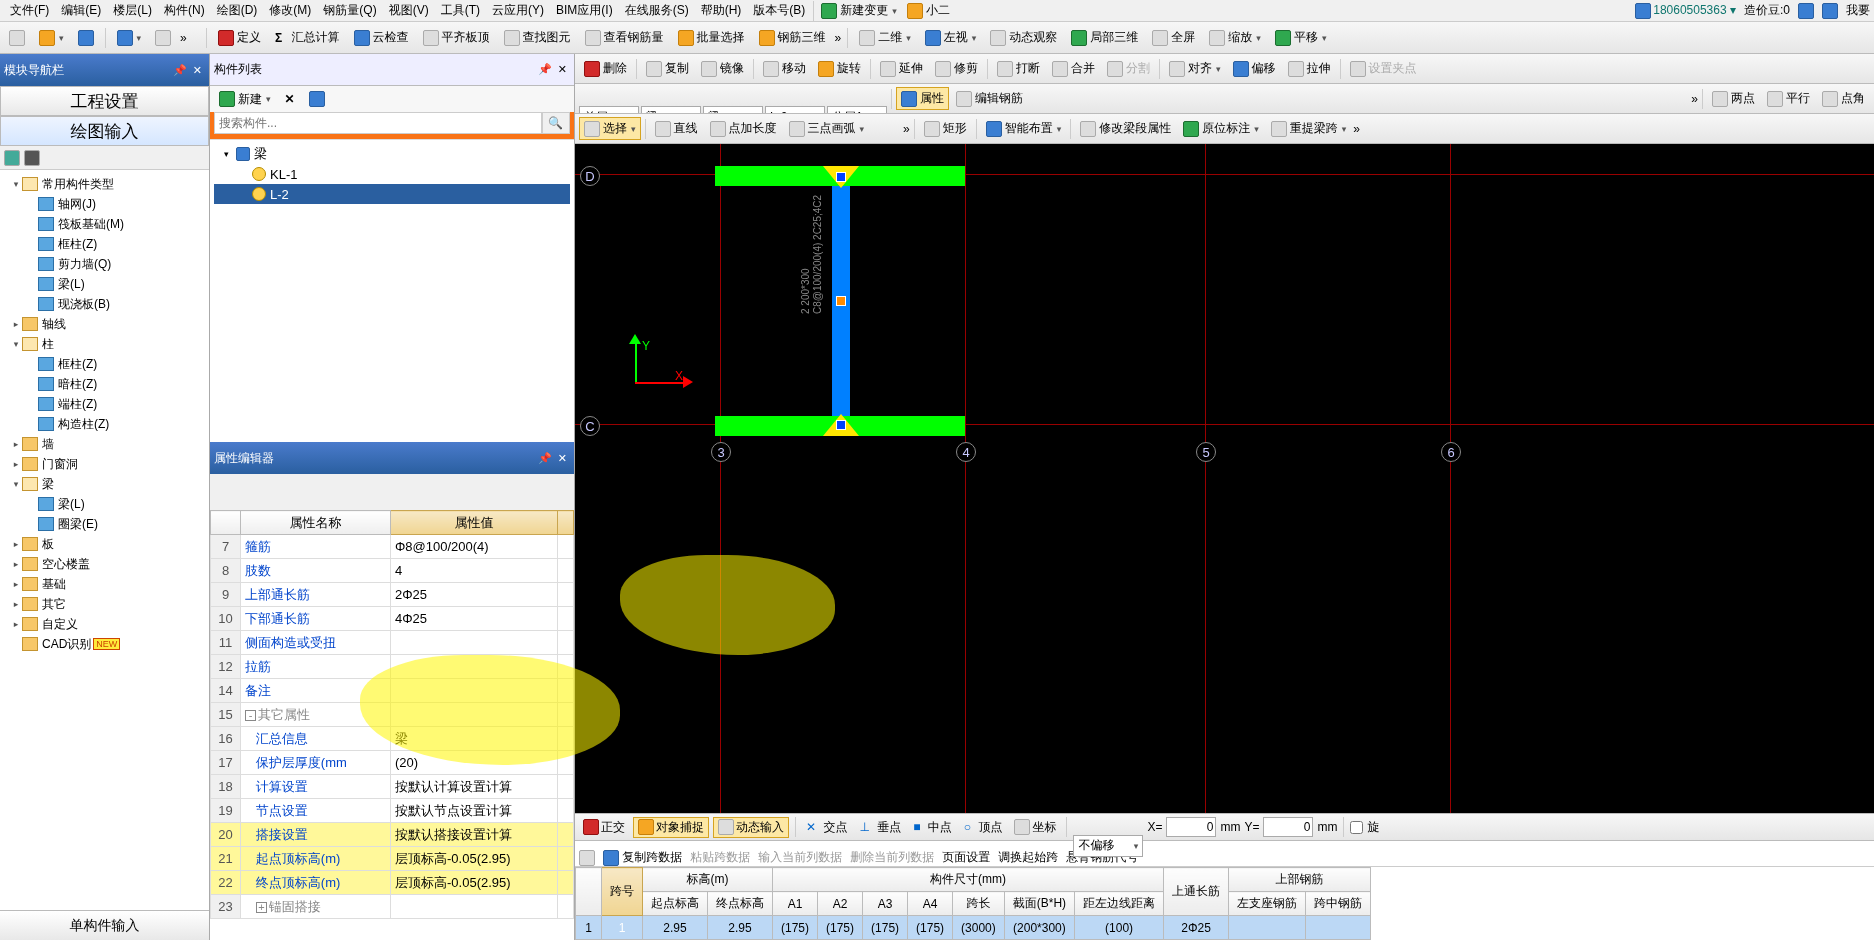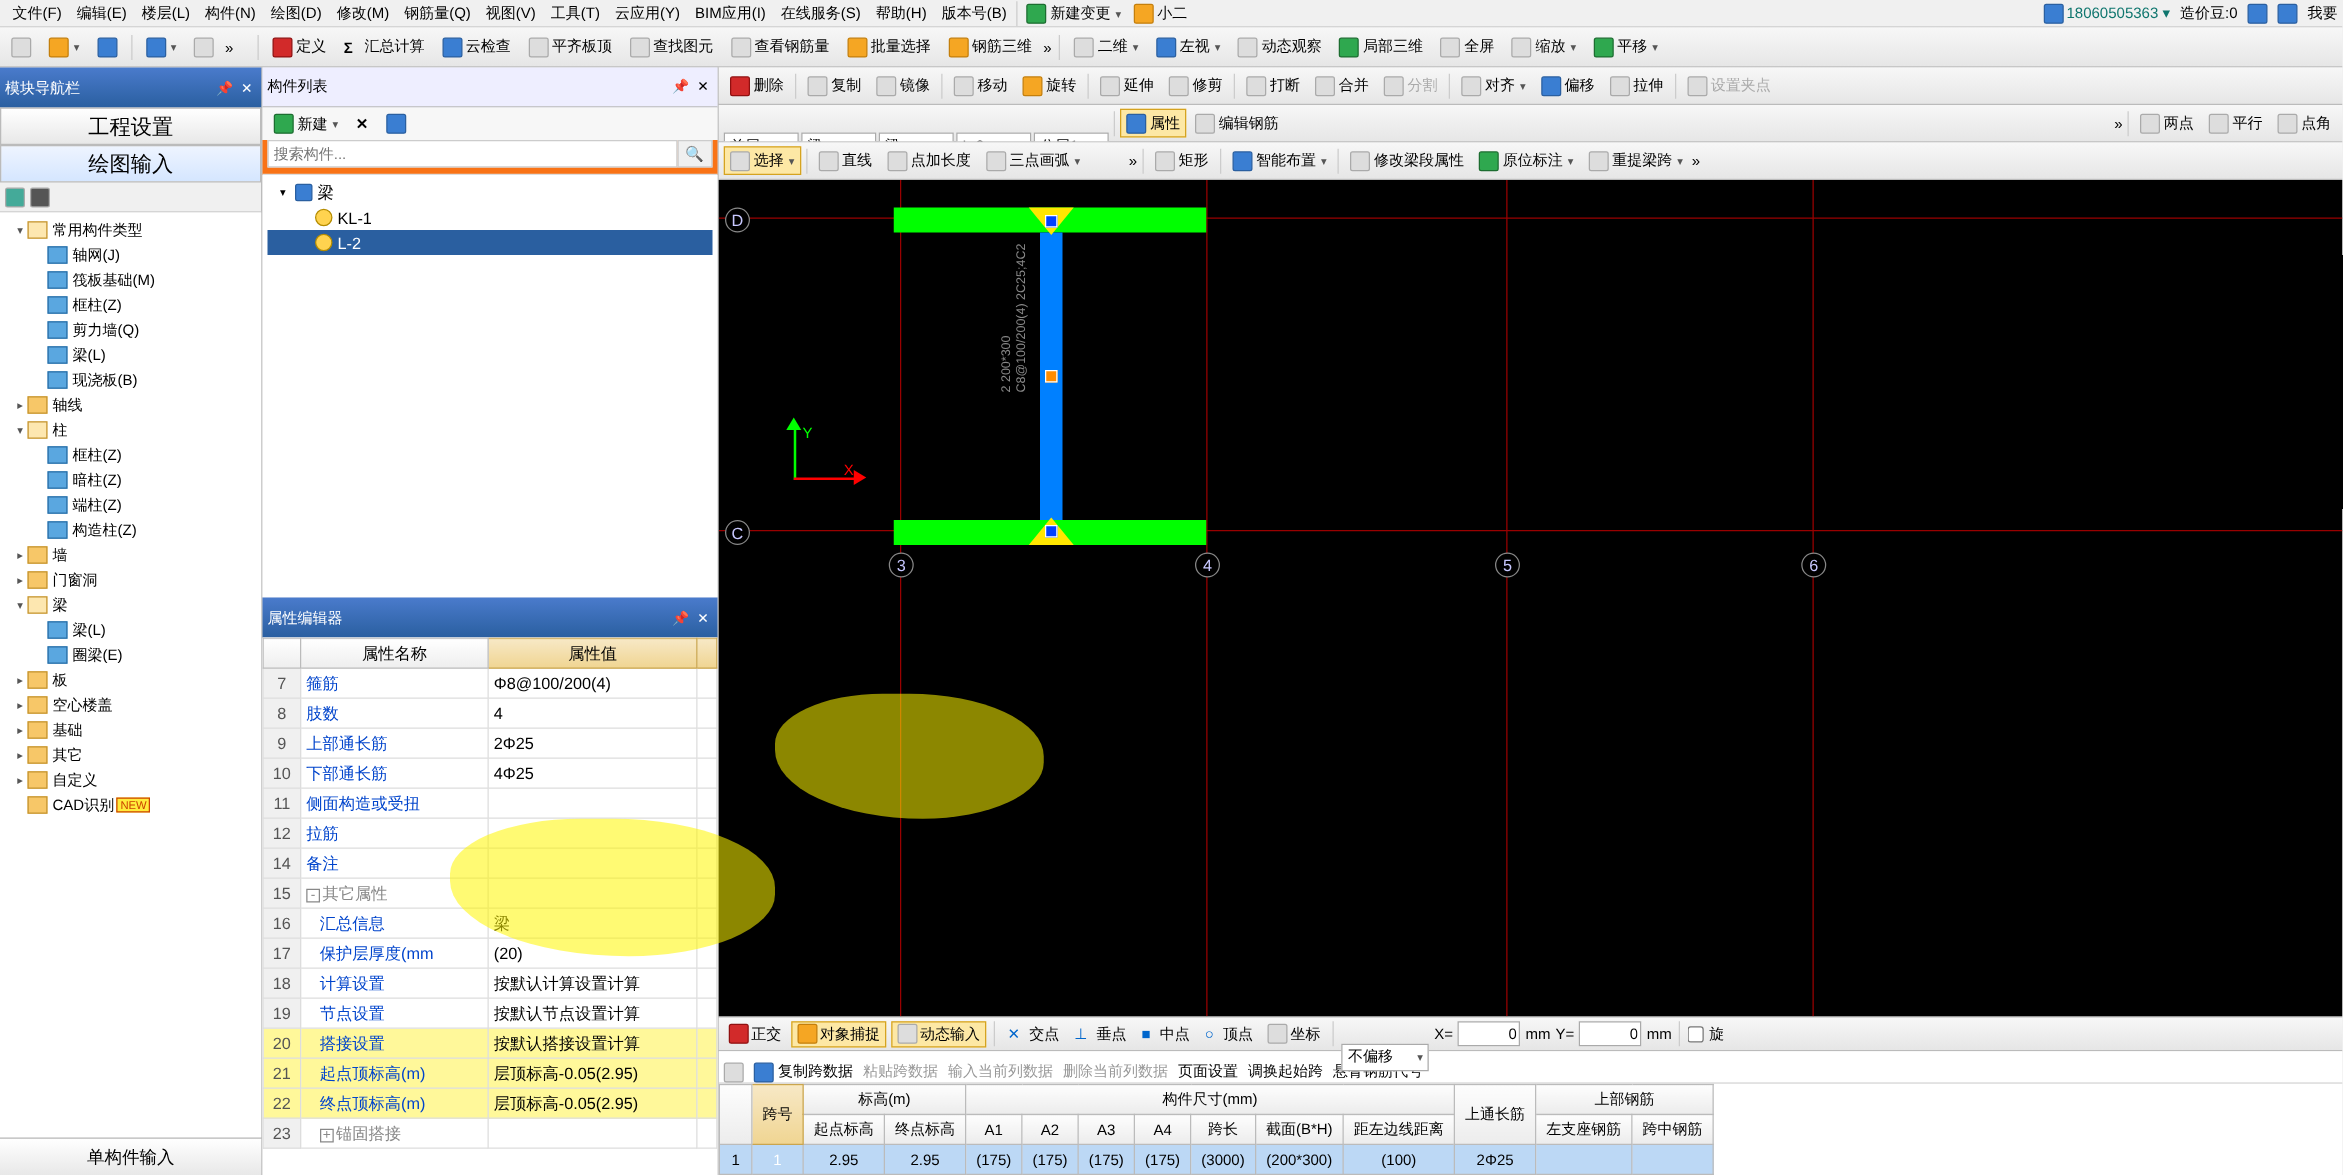--- a/index.html
+++ b/index.html
@@ -58,21 +58,21 @@
 .search-row input { flex: 1; height: 22px; border: 1px solid #ccc; padding: 0 4px; }
 .search-row .sbtn { width: 28px; height: 22px; border: 1px solid #ccc; background: #f0f0f0; display: flex; align-items: center; justify-content: center; cursor: pointer; }
 .comp-tree { flex: 1; overflow: auto; background: #fff; padding: 4px; min-height: 0; }
 .comp-tree .cn { display: flex; align-items: center; height: 20px; font-size: 13px; padding-left: 10px; }
 .comp-tree .cn.l2 { padding-left: 38px; }
 .comp-tree .cn.sel { background: #2a5fa0; color: #fff; }
 .gear { width: 14px; height: 14px; background: #ffd34f; border: 1px solid #b58c00; border-radius: 50%; margin-right: 4px; display: inline-block; }
 
 
 .prop-editor { display: flex; flex-direction: column; flex: 0 0 auto; }
-.prop-grid { overflow: auto; background: #fff; }
+.prop-grid { overflow: auto; background: #fff; margin-top: 36px; }
 .prop-grid table { border-collapse: collapse; width: 100%; }
 .prop-grid th { background: linear-gradient(#f7e8c5,#f0d592); border: 1px solid #c9a54f; height: 24px; font-weight: normal; font-size: 13px; }
 .prop-grid th.name-col { background: linear-gradient(#fff,#eee); border: 1px solid #bbb; }
 .prop-grid td { border: 1px solid #ddd; height: 24px; padding: 0 4px; font-size: 13px; }
 .prop-grid td.rn { background: #f0f0f0; text-align: center; width: 30px; color: #555; }
 .prop-grid td.pname { color: #0044cc; width: 150px; }
 .prop-grid td.gray { color: #888; }
 .prop-grid tr.hl td { background: #fff89a; }
 
 

